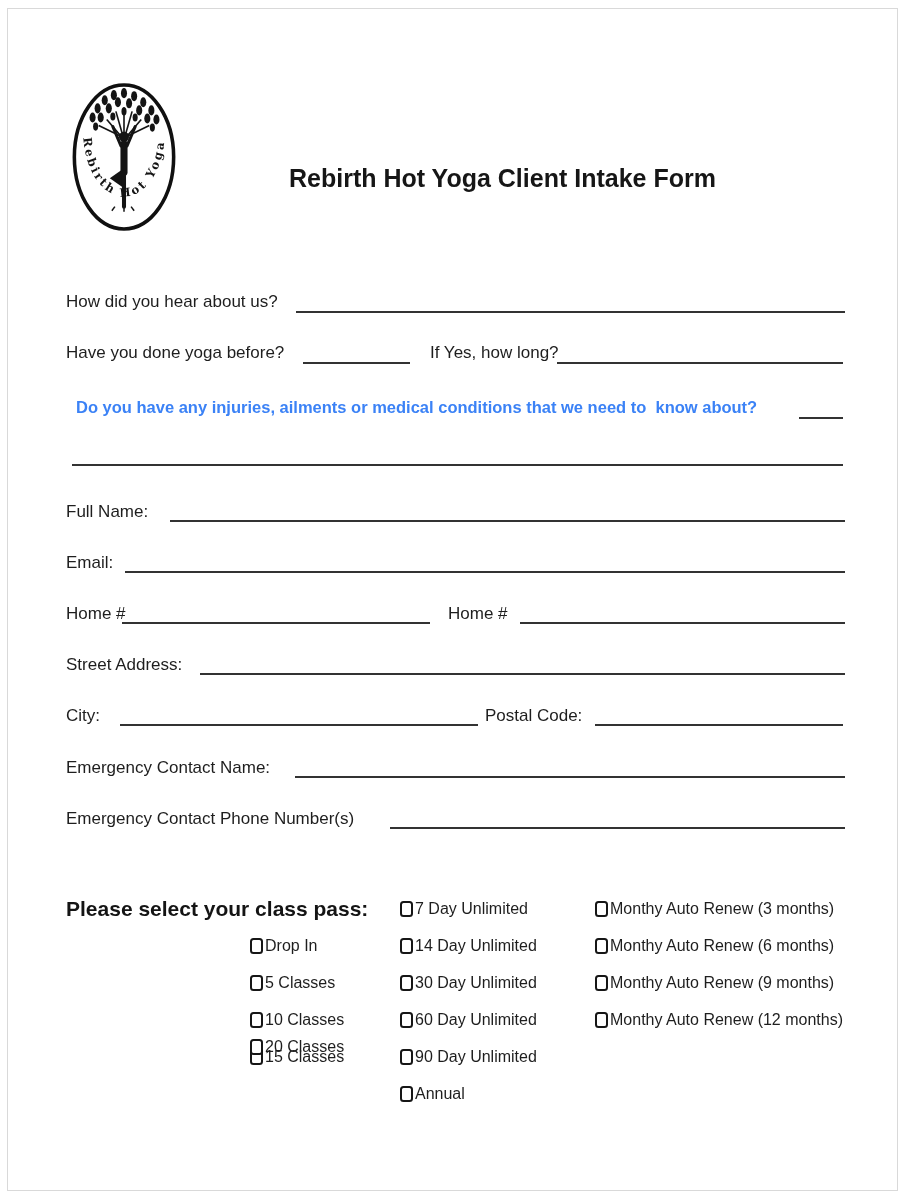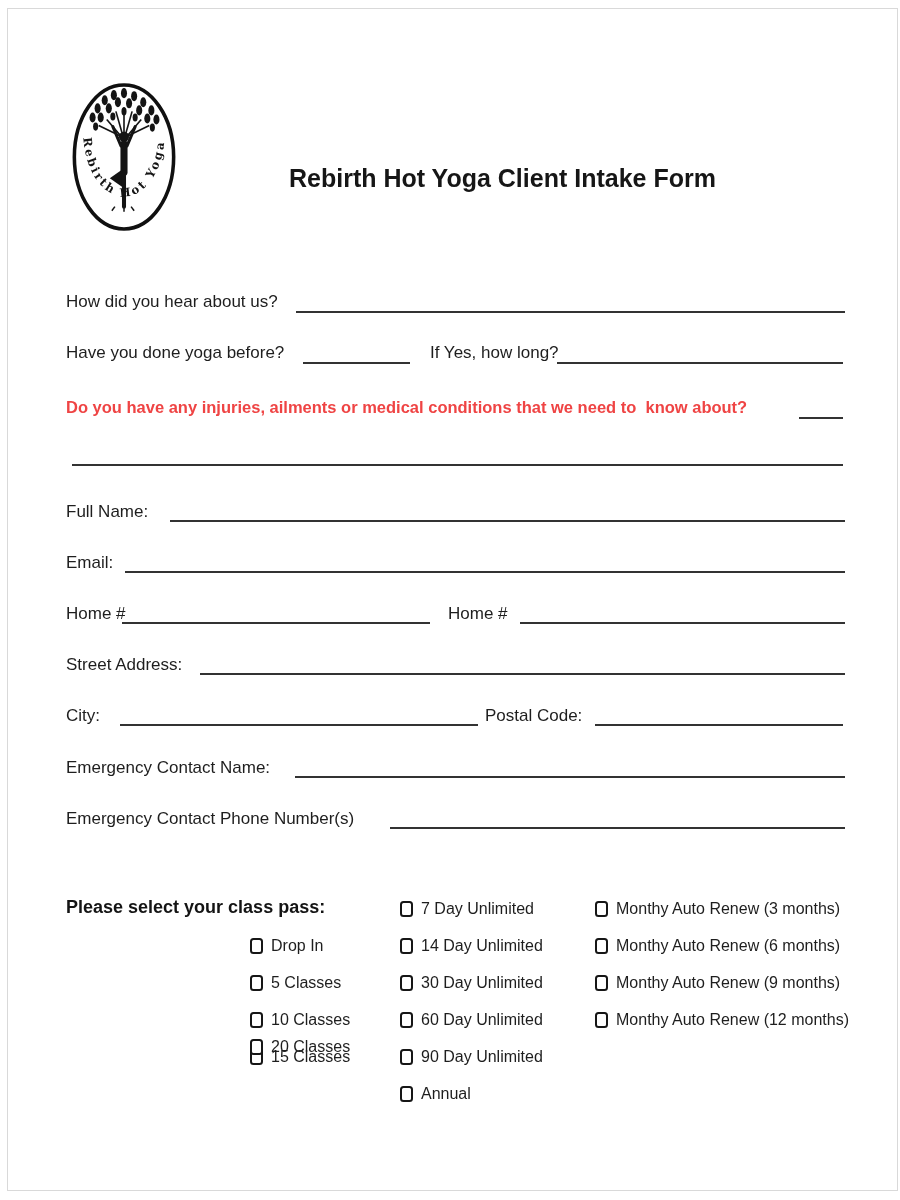--- a/index.html
+++ b/index.html
@@ -42,39 +42,40 @@
   }
   .lbl {
     position: absolute;
     font-size: 17px;
     white-space: pre;
     color: #1e1e1e;
   }
   .lbl-bold {
     font-weight: bold;
     font-size: 16.5px;
-    color: #ef4444;
+    color: #3b82f6;
+    margin-left: 10px;
   }
   .fline {
     position: absolute;
     height: 0;
     border-top: 2px solid #333333;
   }
   .cp-heading {
     position: absolute;
-    font-size: 18px;
+    font-size: 21px;
     font-weight: bold;
     white-space: nowrap;
     color: #141414;
   }
   .cp-item {
     position: absolute;
     display: flex;
     align-items: center;
-    gap: 8px;
+    gap: 2px;
     font-size: 16px;
     white-space: nowrap;
     color: #1e1e1e;
     cursor: default;
   }
   .cp-item.wide-gap { }
   .cb {
     flex: none;
     width: 9px;
     height: 12px;

